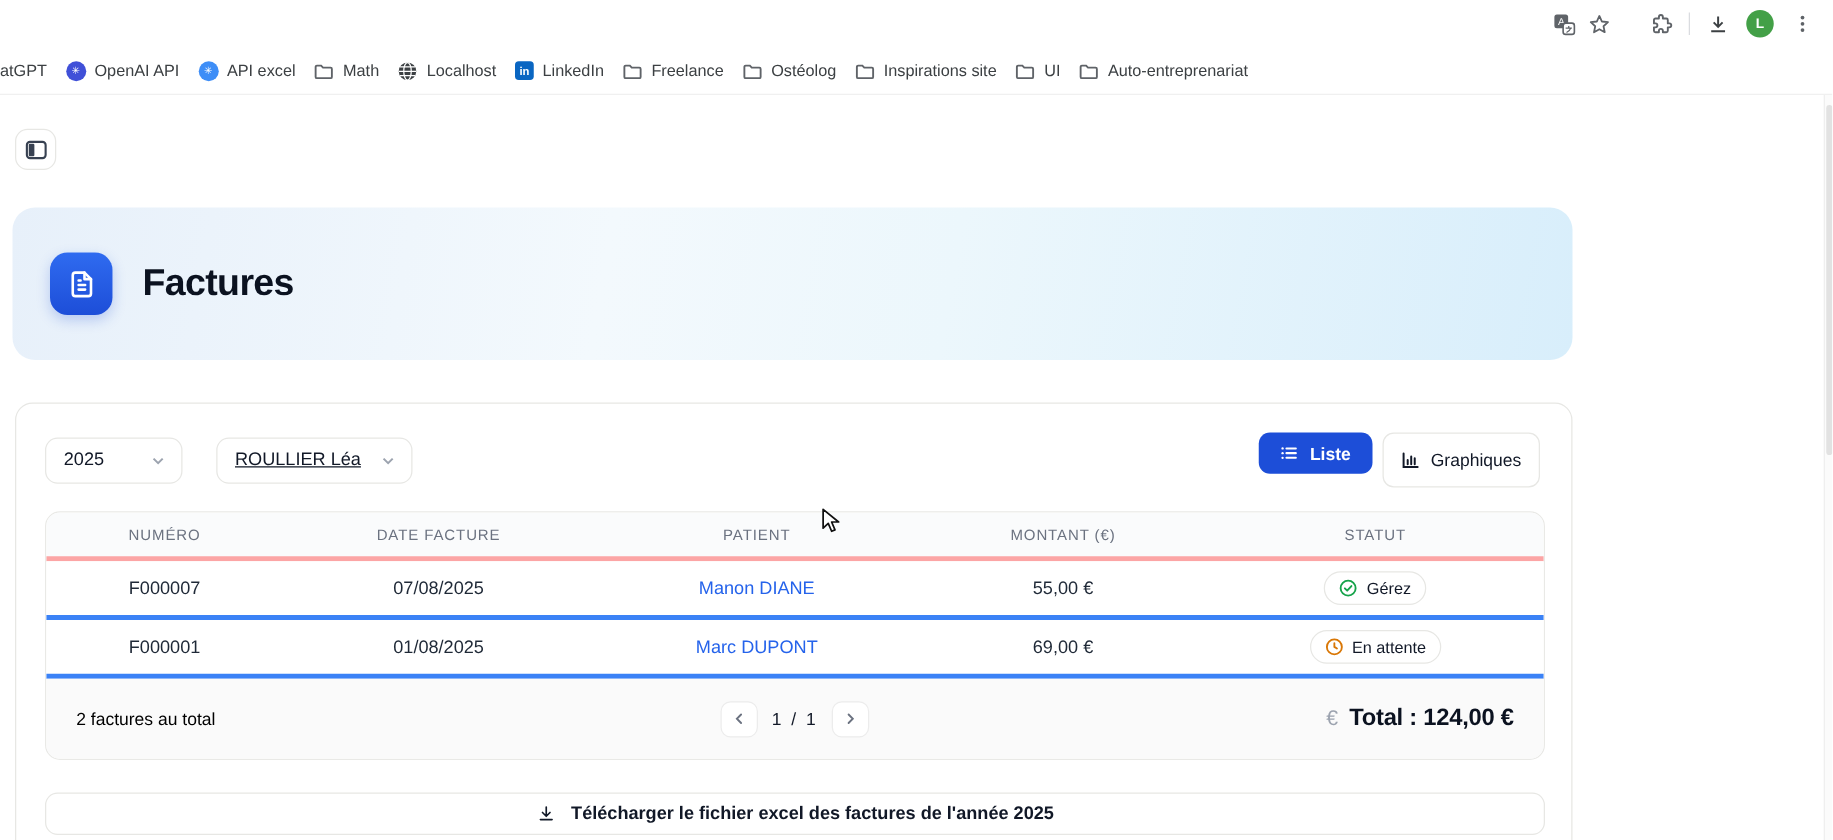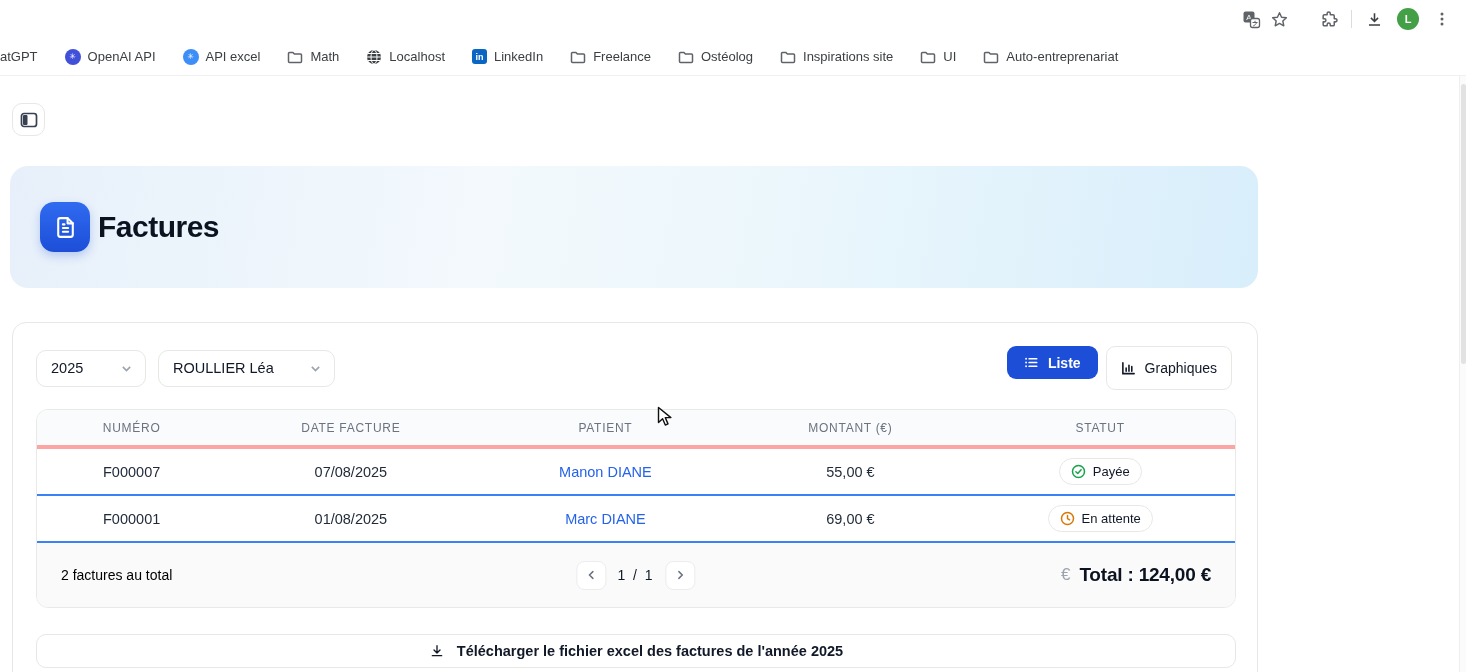--- a/index.html
+++ b/index.html
@@ -6,55 +6,55 @@
   body { font-family:"Liberation Sans", sans-serif; background:#fff; }
   .screen { position:relative; width:1466px; height:672px; overflow:hidden; background:#fff; }
 
   
   .chrome-top { position:absolute; top:0; left:0; right:0; height:38px; background:#fff; }
   .chrome-icons { position:absolute; top:0; right:10px; height:38px; display:flex; align-items:center; }
   .chrome-btn { display:flex; align-items:center; justify-content:center; width:28px; height:28px; border:none; background:transparent; cursor:pointer; }
   .chrome-sep { width:1px; height:18px; background:#dadce0; margin:0 8px; }
   .avatar { width:22px; height:22px; border-radius:50%; background:#43a047; color:#fff; font-size:11px; font-weight:bold; display:flex; align-items:center; justify-content:center; }
 
-  .bookmarks { position:absolute; top:38px; left:0; right:0; height:38px; display:flex; align-items:center; gap:27px; background:#fff; border-bottom:1px solid #f0f0f0; font-size:13px; color:#3c4043; }
+  .bookmarks { position:absolute; top:38px; left:0; right:0; height:38px; display:flex; align-items:center; gap:15px; background:#fff; border-bottom:1px solid #f0f0f0; font-size:13px; color:#3c4043; }
   .bm { display:flex; align-items:center; gap:7px; cursor:pointer; white-space:nowrap; }
   .fav-circle { width:16px; height:16px; border-radius:50%; display:flex; align-items:center; justify-content:center; color:#fff; font-size:8px; line-height:1; }
   .fav-li { width:15px; height:15px; border-radius:3px; background:#0a66c2; color:#fff; font-size:9px; font-weight:bold; display:flex; align-items:center; justify-content:center; }
 
   
   .page { position:absolute; top:76px; left:0; right:0; bottom:0; background:#fff; }
   .sidebar-toggle { position:absolute; left:12px; top:27px; width:33px; height:33px; border:1px solid #e7e7e4; border-radius:10px; background:#fff; display:flex; align-items:center; justify-content:center; cursor:pointer; }
 
   .banner { position:absolute; left:10px; top:90px; width:1248px; height:122px; border-radius:18px;
             background:linear-gradient(100deg,#e7f0fa 0%,#f3f9fd 38%,#ecf7fc 60%,#d8eefb 100%);
             display:flex; align-items:center; padding-left:30px; }
   .banner-icon { width:50px; height:50px; border-radius:14px; background:linear-gradient(180deg,#2f6bf0,#1d4ed8);
                  display:flex; align-items:center; justify-content:center; box-shadow:0 4px 10px rgba(29,78,216,.25); }
-  .banner-text { margin-left:8px; }
+  .banner-text { margin-left:24px; }
   .banner-title { font-size:30px; font-weight:800; color:#0b1220; letter-spacing:-.5px; }
   .banner-sub { font-size:15.5px; color:#64748b; margin-top:6px; }
 
   .card { position:absolute; left:12px; top:246px; width:1246px; height:440px; background:#fff;
           border:1px solid #e7e7e4; border-radius:14px; }
-  .filters { position:absolute; top:23px; left:23px; right:25px; display:flex; align-items:center; gap:12px; }
+  .filters { position:absolute; top:23px; left:23px; right:25px; display:flex; align-items:center; gap:27px; }
   .select { height:37px; border:1px solid #e7e7e4; border-radius:10px; background:#fff; display:flex; align-items:center;
             justify-content:space-between; padding:0 12px 0 14px; font-size:14.5px; color:#111827; cursor:pointer; }
-  .sel-year { width:110px; } .sel-month { width:142px; } .sel-pract { width:177px; }
+  .sel-year { width:110px; } .sel-month { width:142px; } .sel-pract { width:157px;text-decoration:underline; }
   .view-toggle { margin-left:auto; display:flex; gap:8px; }
   .btn-liste { height:33px; padding:0 17px; border:none; border-radius:9px; background:#1d4ed8; color:#fff;
                font-size:14px; font-weight:bold; display:flex; align-items:center; gap:9px; cursor:pointer; }
   .btn-graph { height:44px; padding:0 14px; border:1px solid #e7e7e4; border-radius:9px; background:#fff; color:#111827;
                font-size:14px; font-weight:500; display:flex; align-items:center; gap:9px; cursor:pointer; }
 
   .table-wrap { position:absolute; top:86px; left:23px; width:1200px; border:1px solid #e9e9e6; border-radius:12px; overflow:hidden; }
   .grid5 { display:grid; grid-template-columns:15.8% 20.8% 21.7% 19.2% 22.5%; align-items:center; }
   .t-head { height:39px; background:#fafbfc; border-bottom:4px solid #fca5a5; }
   .t-head > div { text-align:center; font-size:12px; letter-spacing:.06em; color:#6b7280; font-weight:500; }
-  .t-row { height:47px; border-bottom:2px solid #3b82f6; background:#fff; }
+  .t-row { height:47px; border-bottom:4px solid #3b82f6; background:#fff; }
   .t-row > div { text-align:center; font-size:14.5px; color:#1f2937; }
   .cell-link { color:#2563eb; font-weight:500; cursor:pointer; }
   .badge { display:inline-flex; align-items:center; gap:7px; border:1px solid #e7e7e4; border-radius:999px;
            background:#fff; padding:5px 11px; font-size:13px; font-weight:500; color:#111827; }
   .t-foot { position:relative; height:64px; background:#fafafa; display:flex; align-items:center; padding:0 24px; }
   .foot-count { font-size:14px; color:#000000; }
   .pager { position:absolute; left:50%; transform:translateX(-50%); display:flex; align-items:center; gap:11px; }
   .pg-btn { width:30px; height:29px; border:1px solid #ececec; border-radius:8px; background:#fff; display:flex; align-items:center; justify-content:center; cursor:pointer; }
   .pg-txt { font-size:14px; color:#111827; letter-spacing:2px; }
   .foot-total { margin-left:auto; display:flex; align-items:center; gap:9px; }
@@ -243,29 +243,29 @@
           <div>F000007</div>
           <div>07/08/2025</div>
           <div><span class="cell-link">Manon DIANE</span></div>
           <div>55,00 €</div>
           <div>
             <span class="badge">
               <svg width="15" height="15" viewBox="0 0 16 16" fill="none" stroke="#16a34a" stroke-width="1.6">
                   <circle cx="8" cy="8" r="6.4"></circle>
                   <path d="M5.2 8.2l2 2 3.6-4" stroke-linecap="round" stroke-linejoin="round"></path>
                 </svg>
-              <span>Payée</span>
+              <span>Gérez</span>
             </span>
           </div>
         </div>
 
         <div class="t-row grid5">
           <div>F000001</div>
           <div>01/08/2025</div>
-          <div><span class="cell-link">Marc DIANE</span></div>
+          <div><span class="cell-link">Marc DUPONT</span></div>
           <div>69,00 €</div>
           <div>
             <span class="badge">
               <svg width="15" height="15" viewBox="0 0 16 16" fill="none" stroke="#d97706" stroke-width="1.6">
                   <circle cx="8" cy="8" r="6.4"></circle>
                   <path d="M8 4.8V8l2.2 1.4" stroke-linecap="round" stroke-linejoin="round"></path>
                 </svg>
               <span>En attente</span>
             </span>
           </div>

